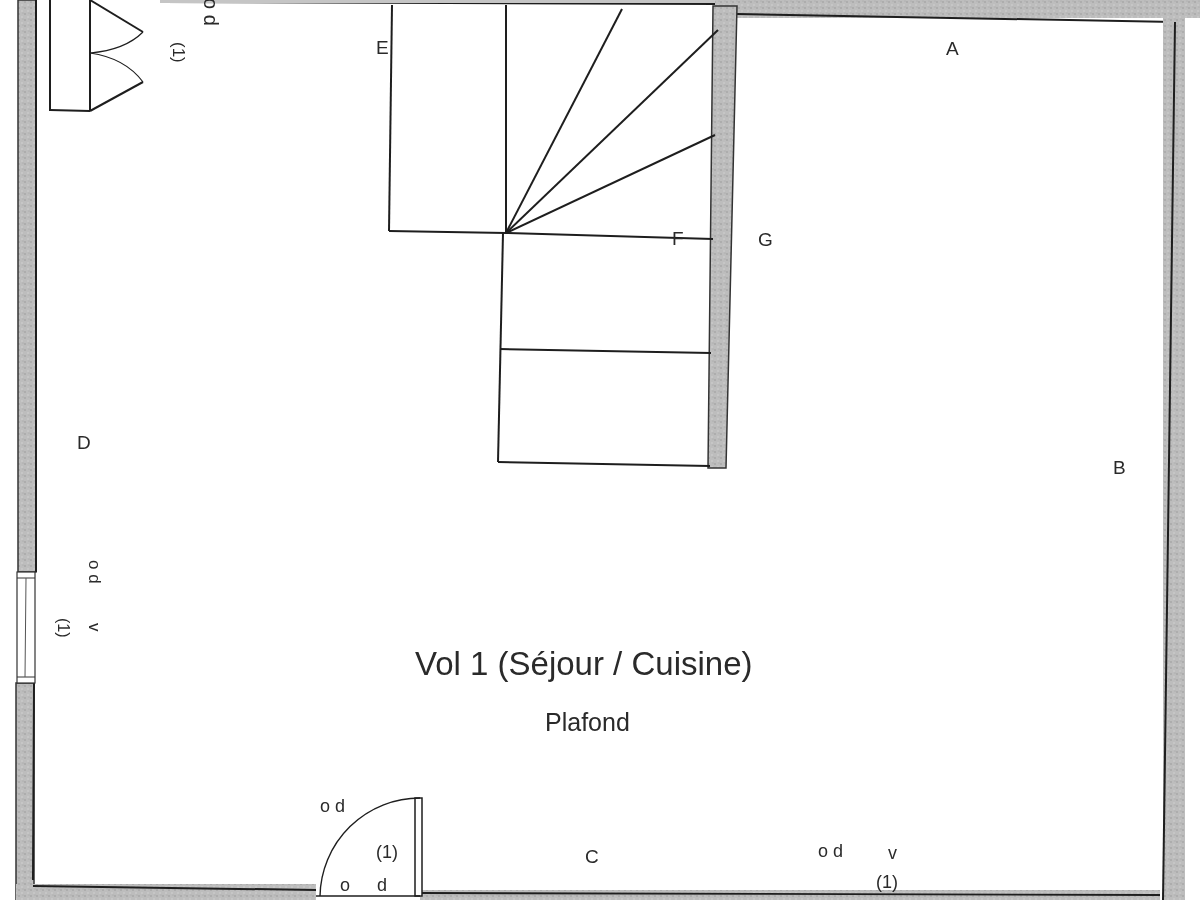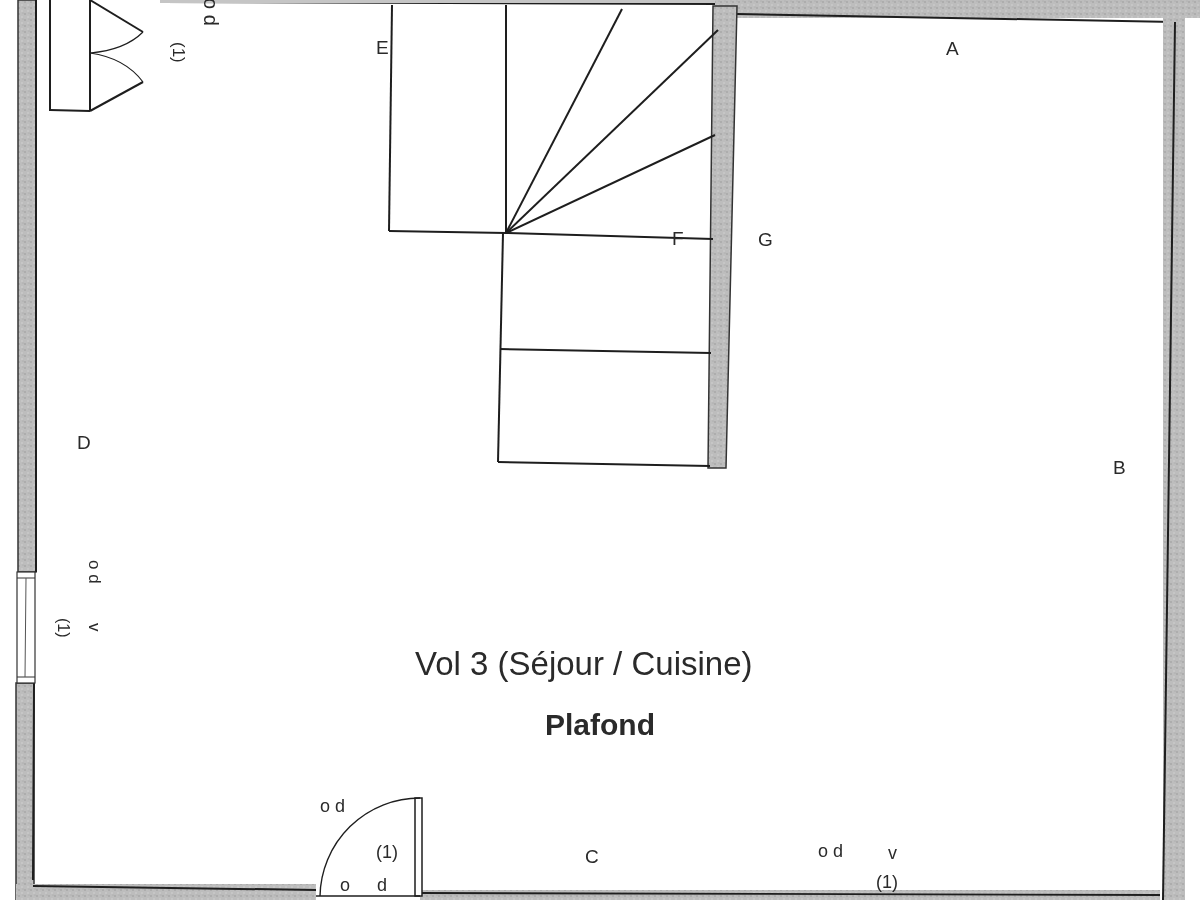--- a/index.html
+++ b/index.html
@@ -1,21 +1,21 @@
 <!DOCTYPE html>
 <html><head>
 <meta charset="utf-8">
 <style>
   html, body { margin:0; padding:0; background:#ffffff; }
   body { width:1200px; height:900px; position:relative; overflow:hidden; font-family:"Liberation Sans", sans-serif; color:#222; }
   #plan { position:absolute; left:0; top:0; width:1200px; height:900px; }
   .lbl { position:absolute; font-family:"Liberation Sans", sans-serif; color:#2a2a2a; white-space:nowrap; }
   .corner { font-size:19px; }
   .title { font-size:33px; left:415px; top:645px; }
-  .subtitle { font-size:30px; left:545px; top:708px;font-weight:bold; }
+  .subtitle { font-size:25px; left:545px; top:708px; }
   .small { font-size:20px; }
 </style>
 </head>
 <body>
 
 <svg id="plan" viewBox="0 0 1200 900" xmlns="http://www.w3.org/2000/svg">
   <defs>
     <pattern id="wallTex" width="6" height="6" patternUnits="userSpaceOnUse">
       <rect width="6" height="6" fill="#bdbdbd"></rect>
       <circle cx="1" cy="2" r="0.8" fill="#9a9a9a"></circle>
@@ -92,21 +92,21 @@
 </svg>
 
 <div class="lbl corner" style="left:946px;top:38px;">A</div>
 <div class="lbl corner" style="left:1113px;top:457px;">B</div>
 <div class="lbl corner" style="left:585px;top:846px;">C</div>
 <div class="lbl corner" style="left:77px;top:432px;">D</div>
 <div class="lbl corner" style="left:376px;top:37px;">E</div>
 <div class="lbl corner" style="left:672px;top:228px;">F</div>
 <div class="lbl corner" style="left:758px;top:229px;">G</div>
 
-<div class="lbl title">Vol 3 (Séjour / Cuisine)</div>
+<div class="lbl title">Vol 1 (Séjour / Cuisine)</div>
 <div class="lbl subtitle">Plafond</div>
 
 <div class="lbl small" style="left:222px;top:-2px;transform:rotate(90deg);transform-origin:left top;">o d</div>
 <div class="lbl small" style="left:188px;top:42px;transform:rotate(90deg);transform-origin:left top;font-size:17px;">(1)</div>
 
 <div class="lbl small" style="left:104px;top:560px;transform:rotate(90deg);transform-origin:left top;font-size:17px;">o d</div>
 <div class="lbl small" style="left:104px;top:623px;transform:rotate(90deg);transform-origin:left top;font-size:17px;">v</div>
 <div class="lbl small" style="left:72px;top:618px;transform:rotate(90deg);transform-origin:left top;font-size:16px;">(1)</div>
 
 <div class="lbl small" style="left:320px;top:796px;font-size:18px;">o d</div>

